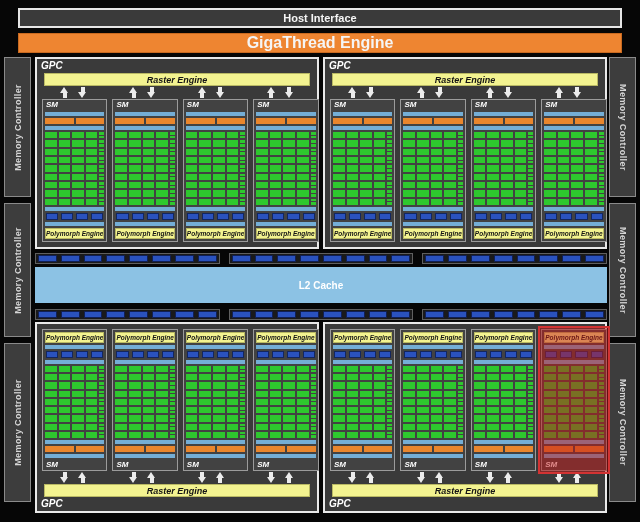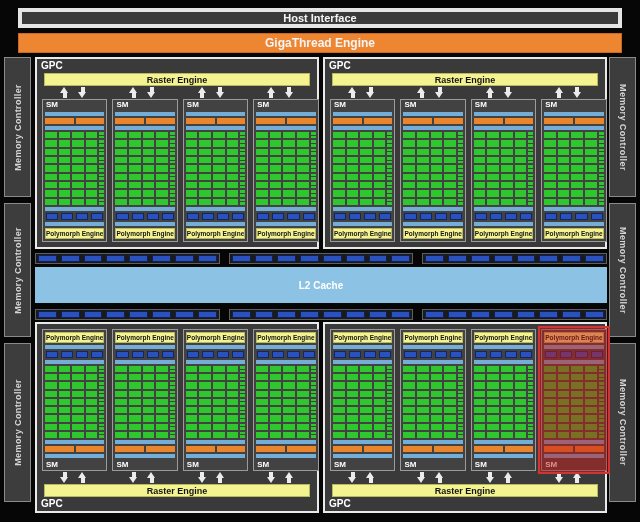--- a/index.html
+++ b/index.html
@@ -3,37 +3,37 @@
 <meta charset="utf-8">
 <style>
   * { box-sizing: border-box; margin: 0; padding: 0; }
   html,body { width: 640px; height: 522px; background: #060606; overflow: hidden;
               font-family: "Liberation Sans", "DejaVu Sans", sans-serif; }
   .canvas { position: relative; width: 640px; height: 522px; background: #060606; }
 
   
   .hbar { position: absolute; left: 18px; right: 18px; display: flex; align-items: center;
           justify-content: center; font-weight: bold; color: #f5f5f5; }
-  #host { top: 8px;  height: 20px; background: #3a3a3a; border: 4px solid #e5e5e5; font-size: 11px; }
-  #giga { top: 33px; height: 20px; background: #ee8531; border: 1px solid #c96a20; font-size: 12px; }
+  #host { top: 8px;  height: 20px; background: #3a3a3a; border: 2px solid #e5e5e5; font-size: 11px; }
+  #giga { top: 33px; height: 20px; background: #ee8531; border: 1px solid #c96a20; font-size: 16px; }
 
   
   .mc-col { position: absolute; top: 57px; width: 27px; display: flex; flex-direction: column; }
   #mc-left  { left: 4px; }
   #mc-right { right: 4px; }
   .mc-seg { background: #3d3d3d; border: 1px solid #8a8a8a; display: flex;
             align-items: center; justify-content: center; }
   .mc-seg + .mc-seg { margin-top: 6px; }
   .mc-text { font-size: 9px; font-weight: bold; color: #d6d6d6; white-space: nowrap;
              writing-mode: vertical-rl; letter-spacing: .4px; }
   #mc-left .mc-text { transform: rotate(180deg); }
 
   
   .gpc { position: absolute; width: 284px; height: 192px; background: #3a3a3a;
-         border: 2px solid #e9e9e9; display: flex; flex-direction: column; }
+         border: 2px solid #e9e9e9; display: flex; flex-direction: column; font-style: italic; }
   #gpc-tl { left: 35px;  top: 57px; }
   #gpc-tr { left: 323px; top: 57px; }
   #gpc-bl { left: 35px;  top: 322px; height: 191px; }
   #gpc-br { left: 323px; top: 322px; height: 191px; }
   .gpc-label { font-size: 10px; font-weight: bold; color: #fff; height: 12px;
                line-height: 12px; padding-left: 4px; margin: 1px 0; }
   .raster { height: 13px; margin: 0 7px; background: #f3f390; border: 1px solid #b9b964;
             display: flex; align-items: center; justify-content: center;
             font-size: 9px; font-weight: bold; color: #141414; text-align: center; }
   .arrow-row { height: 13px; display: flex; padding: 0 5px; gap: 5px; align-items: center; }

